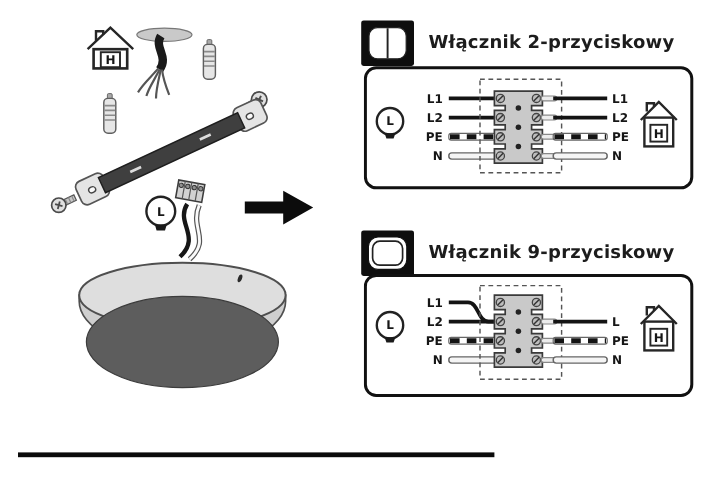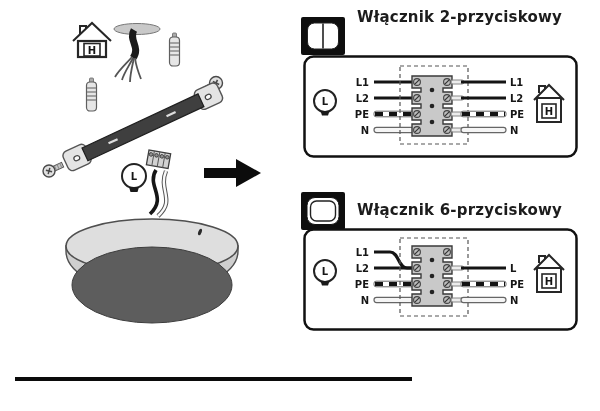--- a/index.html
+++ b/index.html
@@ -5,21 +5,21 @@
   html,body{margin:0;padding:0;}
   body{
     width:600px;height:411px;background:#ffffff;position:relative;overflow:hidden;
     font-family:"DejaVu Sans", sans-serif;
   }
   .abs{position:absolute;}
   .panel-title{
     position:absolute;font-weight:bold;font-size:15px;color:#1c1c1c;
     letter-spacing:.2px;white-space:nowrap;
   }
-  #title-switch2{left:357px;top:8px;}
+  #title-switch2{left:357px;top:26px;}
   #title-switch1{left:357px;top:201px;}
   #assembly-svg{left:0;top:0;}
   #switch2-icon{left:300px;top:16px;}
   #switch1-icon{left:300px;top:191px;}
   #wiring2-svg{left:303px;top:55px;}
   #wiring1-svg{left:303px;top:228px;}
   #bottom-bar{left:15px;top:377px;width:397px;height:4px;background:#0b0b0b;}
   svg text{font-family:"DejaVu Sans", sans-serif;}
   .lbl{font-size:10px;font-weight:bold;fill:#161616;}
   .letter{font-size:10px;font-weight:bold;fill:#161616;}
@@ -219,21 +219,21 @@
     <rect x="239" y="49" width="14" height="14" fill="#fff" stroke="#262626" stroke-width="1.6"></rect>
     <text class="letter" x="246" y="59.8" text-anchor="middle">H</text>
   </g>
 </svg>
 
 <svg id="switch1-icon" class="abs" width="46" height="40" viewBox="0 0 46 40">
   <rect x="1" y="1" width="44" height="38" rx="2" fill="#0e0e0e"></rect>
   <rect x="7" y="6.5" width="32" height="27" rx="8" fill="#ffffff" stroke="#111" stroke-width="1"></rect>
   <rect x="10.5" y="10" width="25" height="20" rx="6" fill="#ffffff" stroke="#222" stroke-width="1.4"></rect>
 </svg>
-<div id="title-switch1" class="panel-title">Włącznik 6-przyciskowy</div>
+<div id="title-switch1" class="panel-title">Włącznik 9-przyciskowy</div>
 
 <svg id="wiring1-svg" class="abs" width="276" height="104" viewBox="0 0 276 104">
   <rect x="1.5" y="1.5" width="272" height="100" rx="9" class="boxframe"></rect>
 
   <g>
     <circle cx="22" cy="43" r="11" class="bulbc"></circle>
     <path d="M17.5 53 L26.5 53 L25 57.5 L19 57.5 Z" fill="#1a1a1a"></path>
     <text class="letter" x="22" y="46.5" text-anchor="middle">L</text>
   </g>
 

